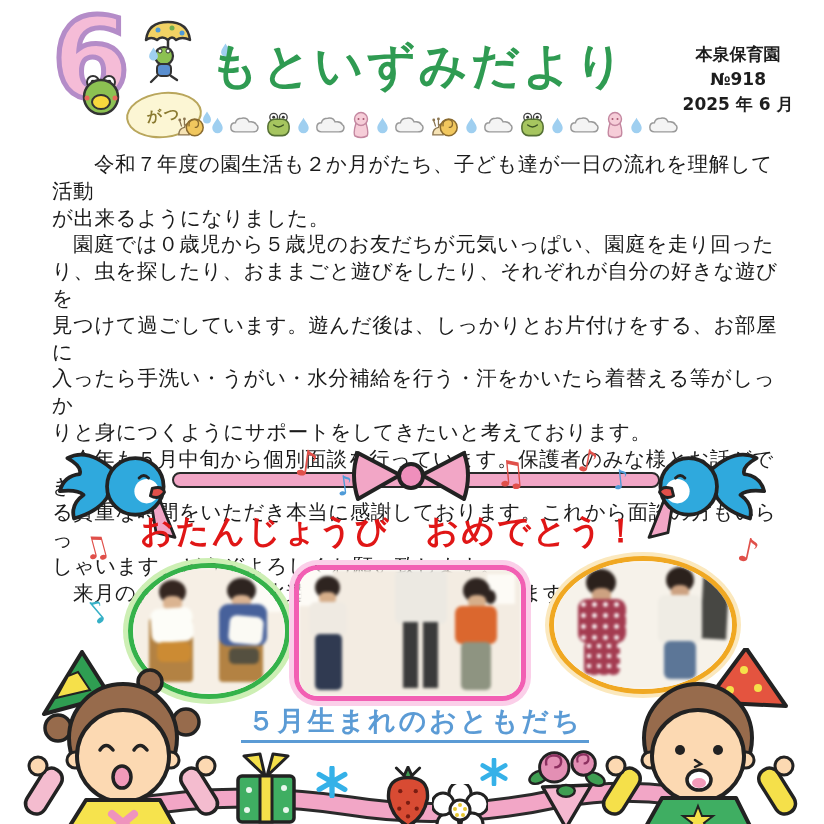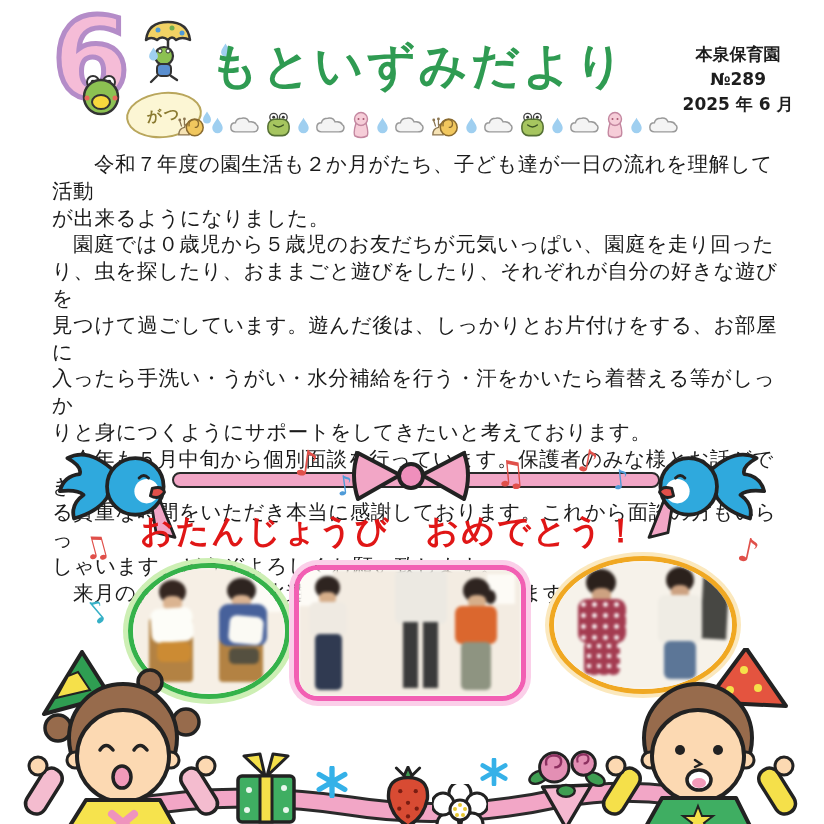--- a/index.html
+++ b/index.html
@@ -149,21 +149,21 @@
     <svg class="logo-drop" style="left:168px;top:24px" width="11" height="16" viewBox="0 0 20 28">
         <use href="#sym-drop"></use>
       </svg>
     <svg class="logo-drop" style="left:150px;top:92px" width="10" height="15" viewBox="0 0 20 28">
         <use href="#sym-drop"></use>
       </svg>
   </div>
 
   <div class="title">もといずみだより</div>
   <div class="pubinfo">本泉保育園
-№289
+№918
 2025 年 6 月</div>
   <div class="border-row">
       <svg class="bicon b-snail">
         <use href="#sym-snail"></use>
       </svg>
       <svg class="bicon b-drop">
         <use href="#sym-drop"></use>
       </svg>
       <svg class="bicon b-cloud">
         <use href="#sym-cloud"></use>
@@ -300,20 +300,23 @@
                   background-image:radial-gradient(#fff 2px, transparent 2.5px);background-size:11px 11px"></div>
       <div style="left:30px;top:80px;width:36px;height:34px;background:#a83a50;border-radius:6px;
                   background-image:radial-gradient(#fff 2px, transparent 2.5px);background-size:10px 10px"></div>
       <div style="left:112px;top:6px;width:28px;height:26px;background:#2b211c;border-radius:50%"></div>
       <div style="left:117px;top:24px;width:18px;height:14px;background:#cfa27f;border-radius:40%"></div>
       <div style="left:104px;top:34px;width:44px;height:48px;background:#efece4;border-radius:7px"></div>
       <div style="left:110px;top:80px;width:32px;height:38px;background:#5b7699;border-radius:6px"></div>
     </div>
   </div>
 
+  <div class="sub-heading">
+    <span>５月生まれのおともだち</span>
+  </div>
 
   <svg class="bottom-ribbon" viewBox="0 0 600 60">
     <path d="M0 40 Q110 18 230 36 Q330 52 440 28 Q520 14 600 34" fill="none" stroke="#2a2a2a" stroke-width="21"></path>
     <path d="M0 40 Q110 18 230 36 Q330 52 440 28 Q520 14 600 34" fill="none" stroke="#f2a6c6" stroke-width="15"></path>
   </svg>
 
   <svg class="char char-girl" viewBox="0 0 212 182">
     <circle cx="42" cy="78" r="13" fill="#976b4c" stroke="#222" stroke-width="3.5"></circle>
     <circle cx="170" cy="72" r="13" fill="#976b4c" stroke="#222" stroke-width="3.5"></circle>
     <polygon points="66,2 28,64 94,46" fill="#2f9e52" stroke="#222" stroke-width="4" stroke-linejoin="round"></polygon>

